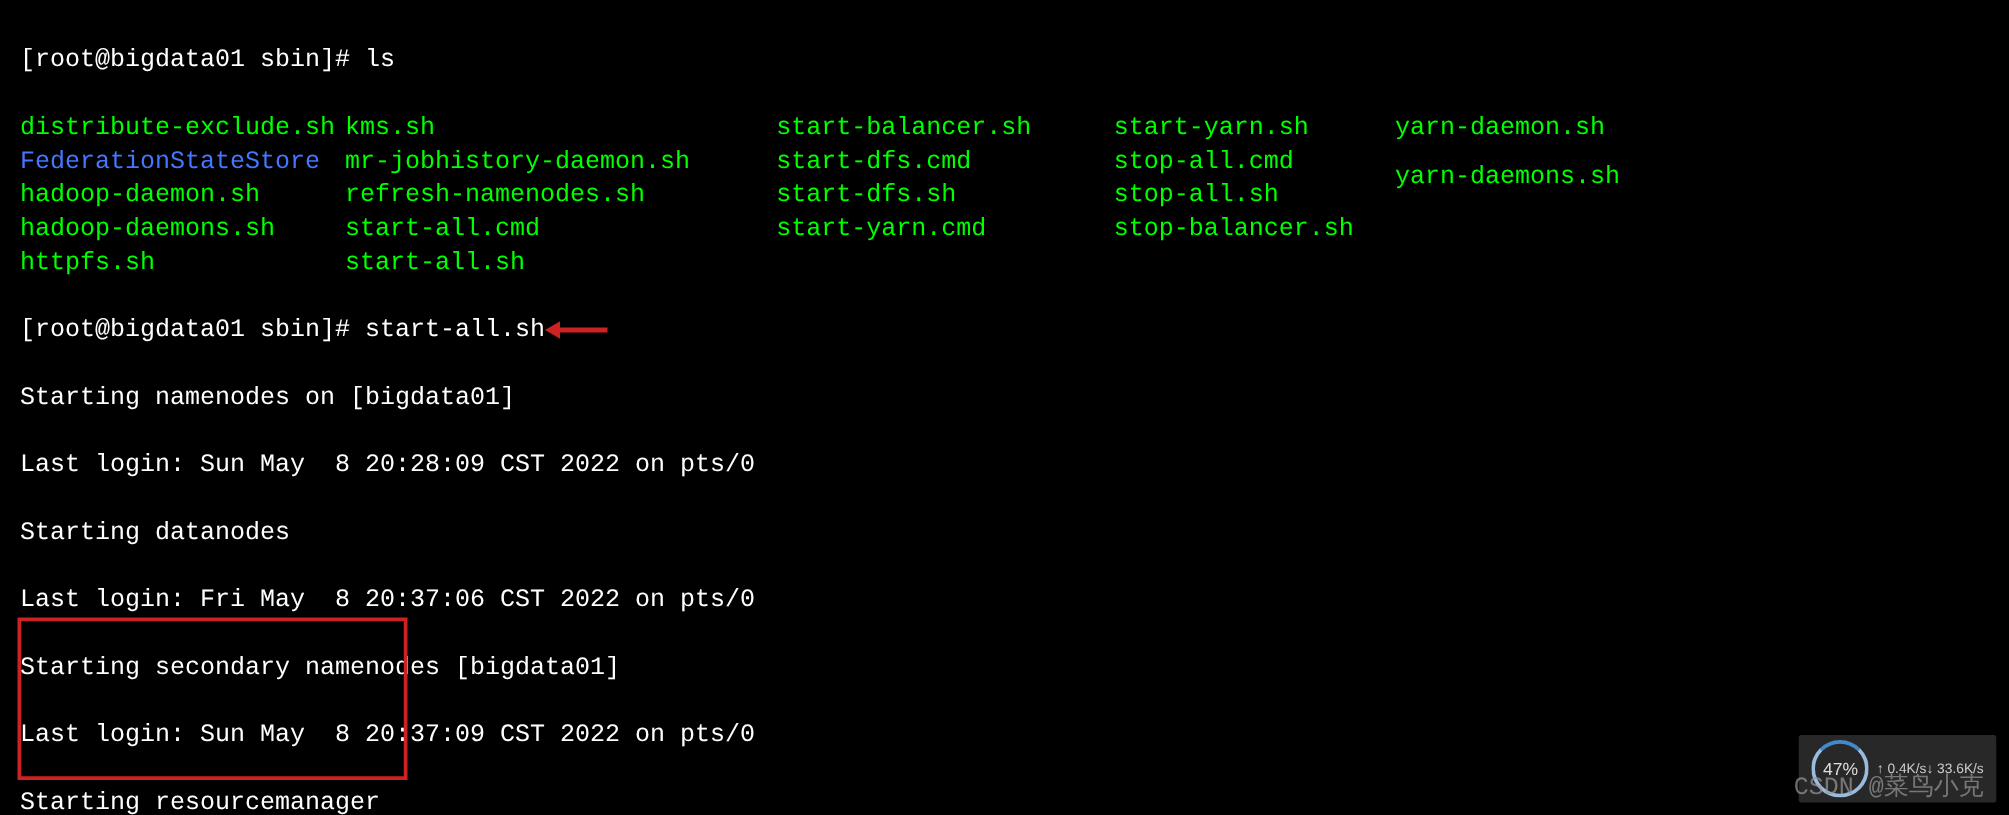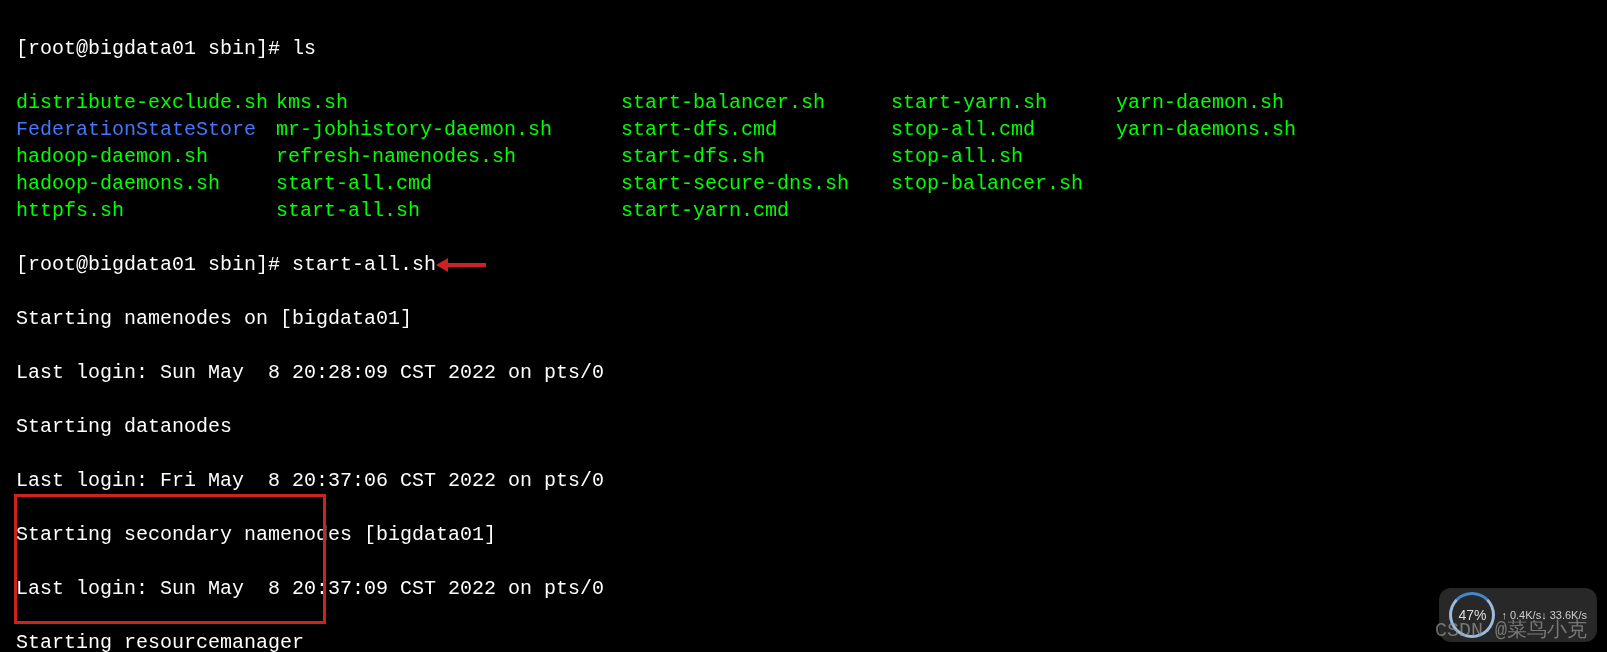--- a/index.html
+++ b/index.html
@@ -27,21 +27,21 @@
     }
     .ls-col {
       display: flex;
       flex-direction: column;
     }
     .col1 { width: 260px; }
     .col2 { width: 345px; }
     .col3 { width: 270px; font-family: Liberation Mono, monospace; }
     .col4 { width: 225px; }
     .col5 { width: 245px; }
-    .col6 { width: 200px; }
+    .col6 { width: 200px; gap: 12px; }
     .arrow {
       display: inline-block;
       position: relative;
       width: 50px;
       height: 14px;
       margin-left: 8px;
       vertical-align: middle;
     }
     .arrow::before {
       content: '';
@@ -79,21 +79,21 @@
       opacity: 0.7;
     }
     .speed-widget {
       position: absolute;
       right: 10px;
       bottom: 10px;
       display: flex;
       align-items: center;
       gap: 6px;
       background: rgba(80,80,80,0.5);
-      border-radius: 12px;
+      border-radius: 2px;
       padding: 4px 10px;
       font-size: 14px;
       font-family: sans-serif;
     }
     .speed-ring {
       width: 40px;
       height: 40px;
       border-radius: 50%;
       border: 3px solid #99bbdd;
       border-top-color: #4488cc;
@@ -128,21 +128,20 @@
 <span class="green">kms.sh</span>
 <span class="green">mr-jobhistory-daemon.sh</span>
 <span class="green">refresh-namenodes.sh</span>
 <span class="green">start-all.cmd</span>
 <span class="green">start-all.sh</span>
 </div>
 <div class="ls-col col3">
 <span class="green">start-balancer.sh</span>
 <span class="green">start-dfs.cmd</span>
 <span class="green">start-dfs.sh</span>
-<span class="green">start-secure-dns.sh</span>
 <span class="green">start-yarn.cmd</span>
 </div>
 <div class="ls-col col4">
 <span class="green">start-yarn.sh</span>
 <span class="green">stop-all.cmd</span>
 <span class="green">stop-all.sh</span>
 <span class="green">stop-balancer.sh</span>
 </div>
 <div class="ls-col col6">
 <span class="green">yarn-daemon.sh</span>

